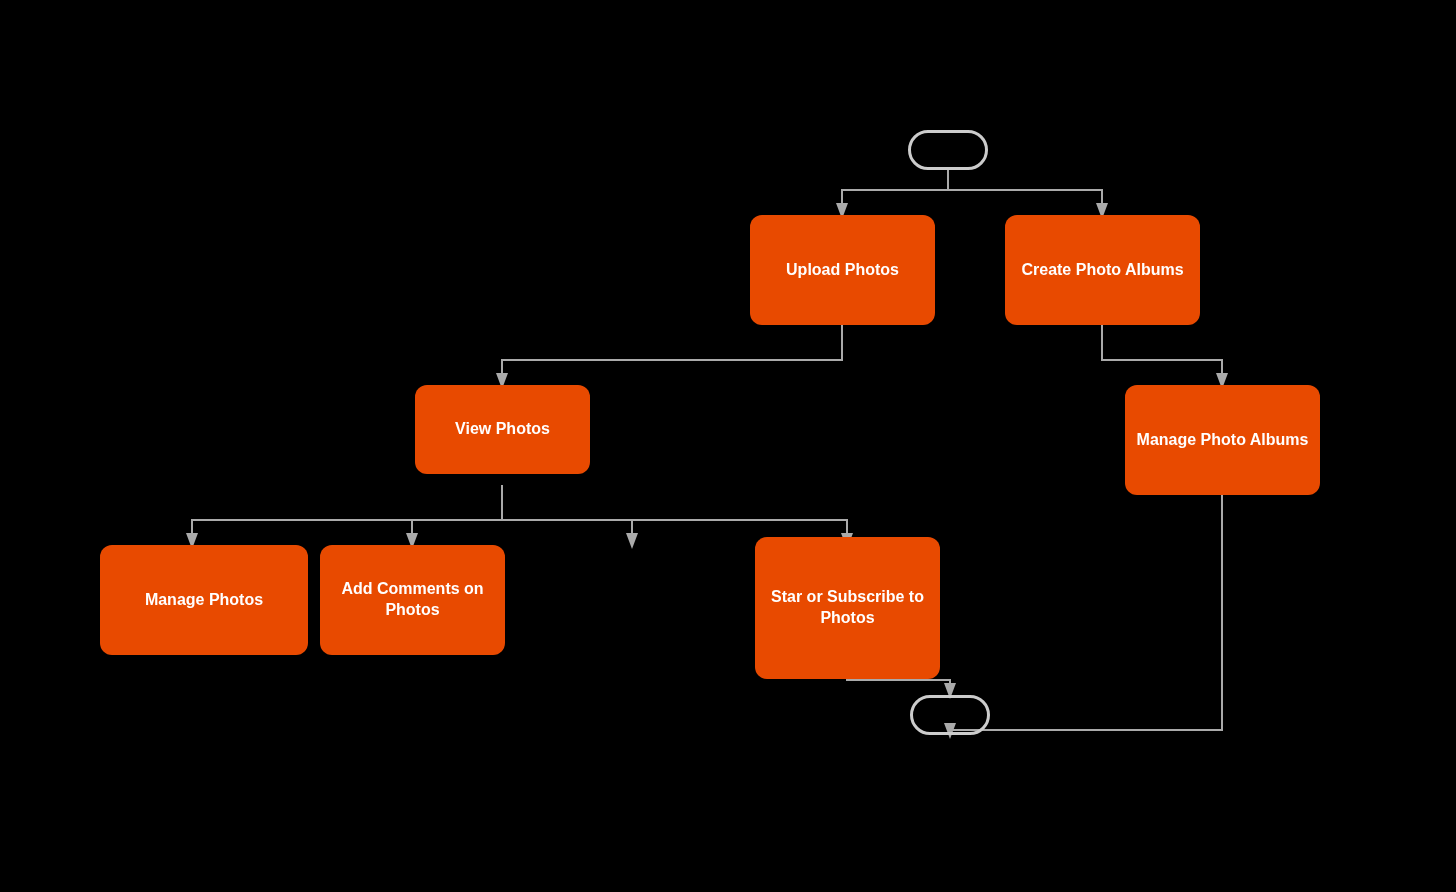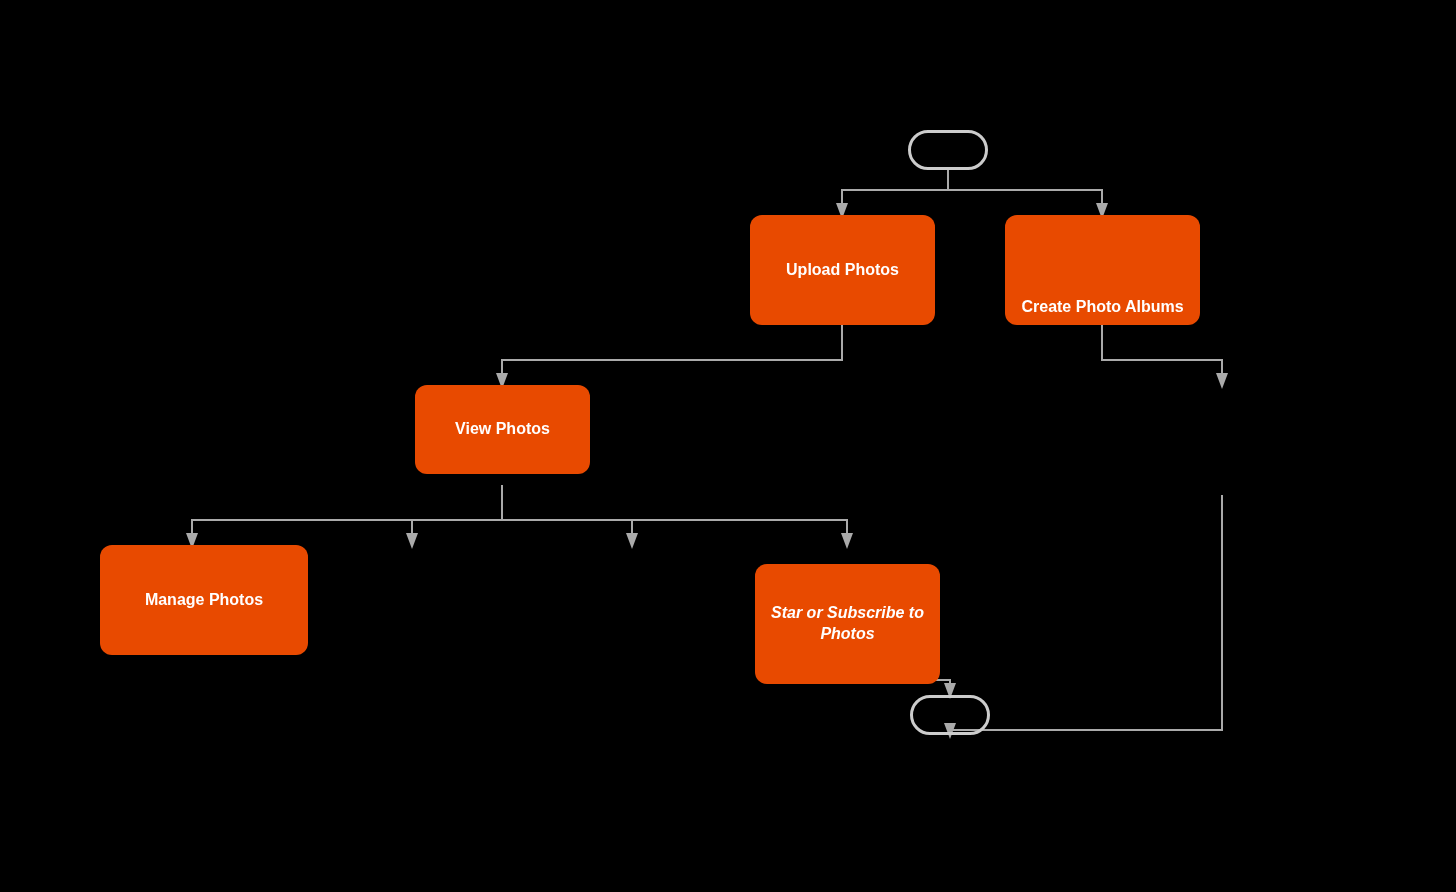--- a/index.html
+++ b/index.html
@@ -76,33 +76,39 @@
       </marker>
     </defs>
   </svg>
 
   <div class="terminal" style="left:908px; top:130px;"></div>
 
   <div class="node" style="left:750px; top:215px; width:185px; height:110px;">
     <span>Upload Photos</span>
   </div>
 
-  <div class="node" style="left:1005px; top:215px; width:195px; height:110px;align-items:flex-end;">
+  <div class="node" style="left:1005px; top:215px; width:195px; height:110px;">
     <span>Create Photo Albums</span>
   </div>
 
   <div class="node" style="left:415px; top:385px; width:175px; height:89px;">
     <span>View Photos</span>
   </div>
 
+  <div class="node" style="left:1125px; top:385px; width:195px; height:110px;">
+    <span>Manage Photo Albums</span>
+  </div>
 
   <div class="node" style="left:100px; top:545px; width:208px; height:110px;">
     <span>Manage Photos</span>
   </div>
 
+  <div class="node" style="left:320px; top:545px; width:185px; height:110px;">
+    <span>Add Comments on Photos</span>
+  </div>
 
 
-  <div class="node" style="left:755px; top:564px; width:185px; height:120px;font-style:italic;">
+  <div class="node" style="left:755px; top:537px; width:185px; height:142px;">
     <span>Star or Subscribe to Photos</span>
   </div>
 
   <div class="terminal" style="left:910px; top:695px;"></div>
 </div>
 
 </body></html>

